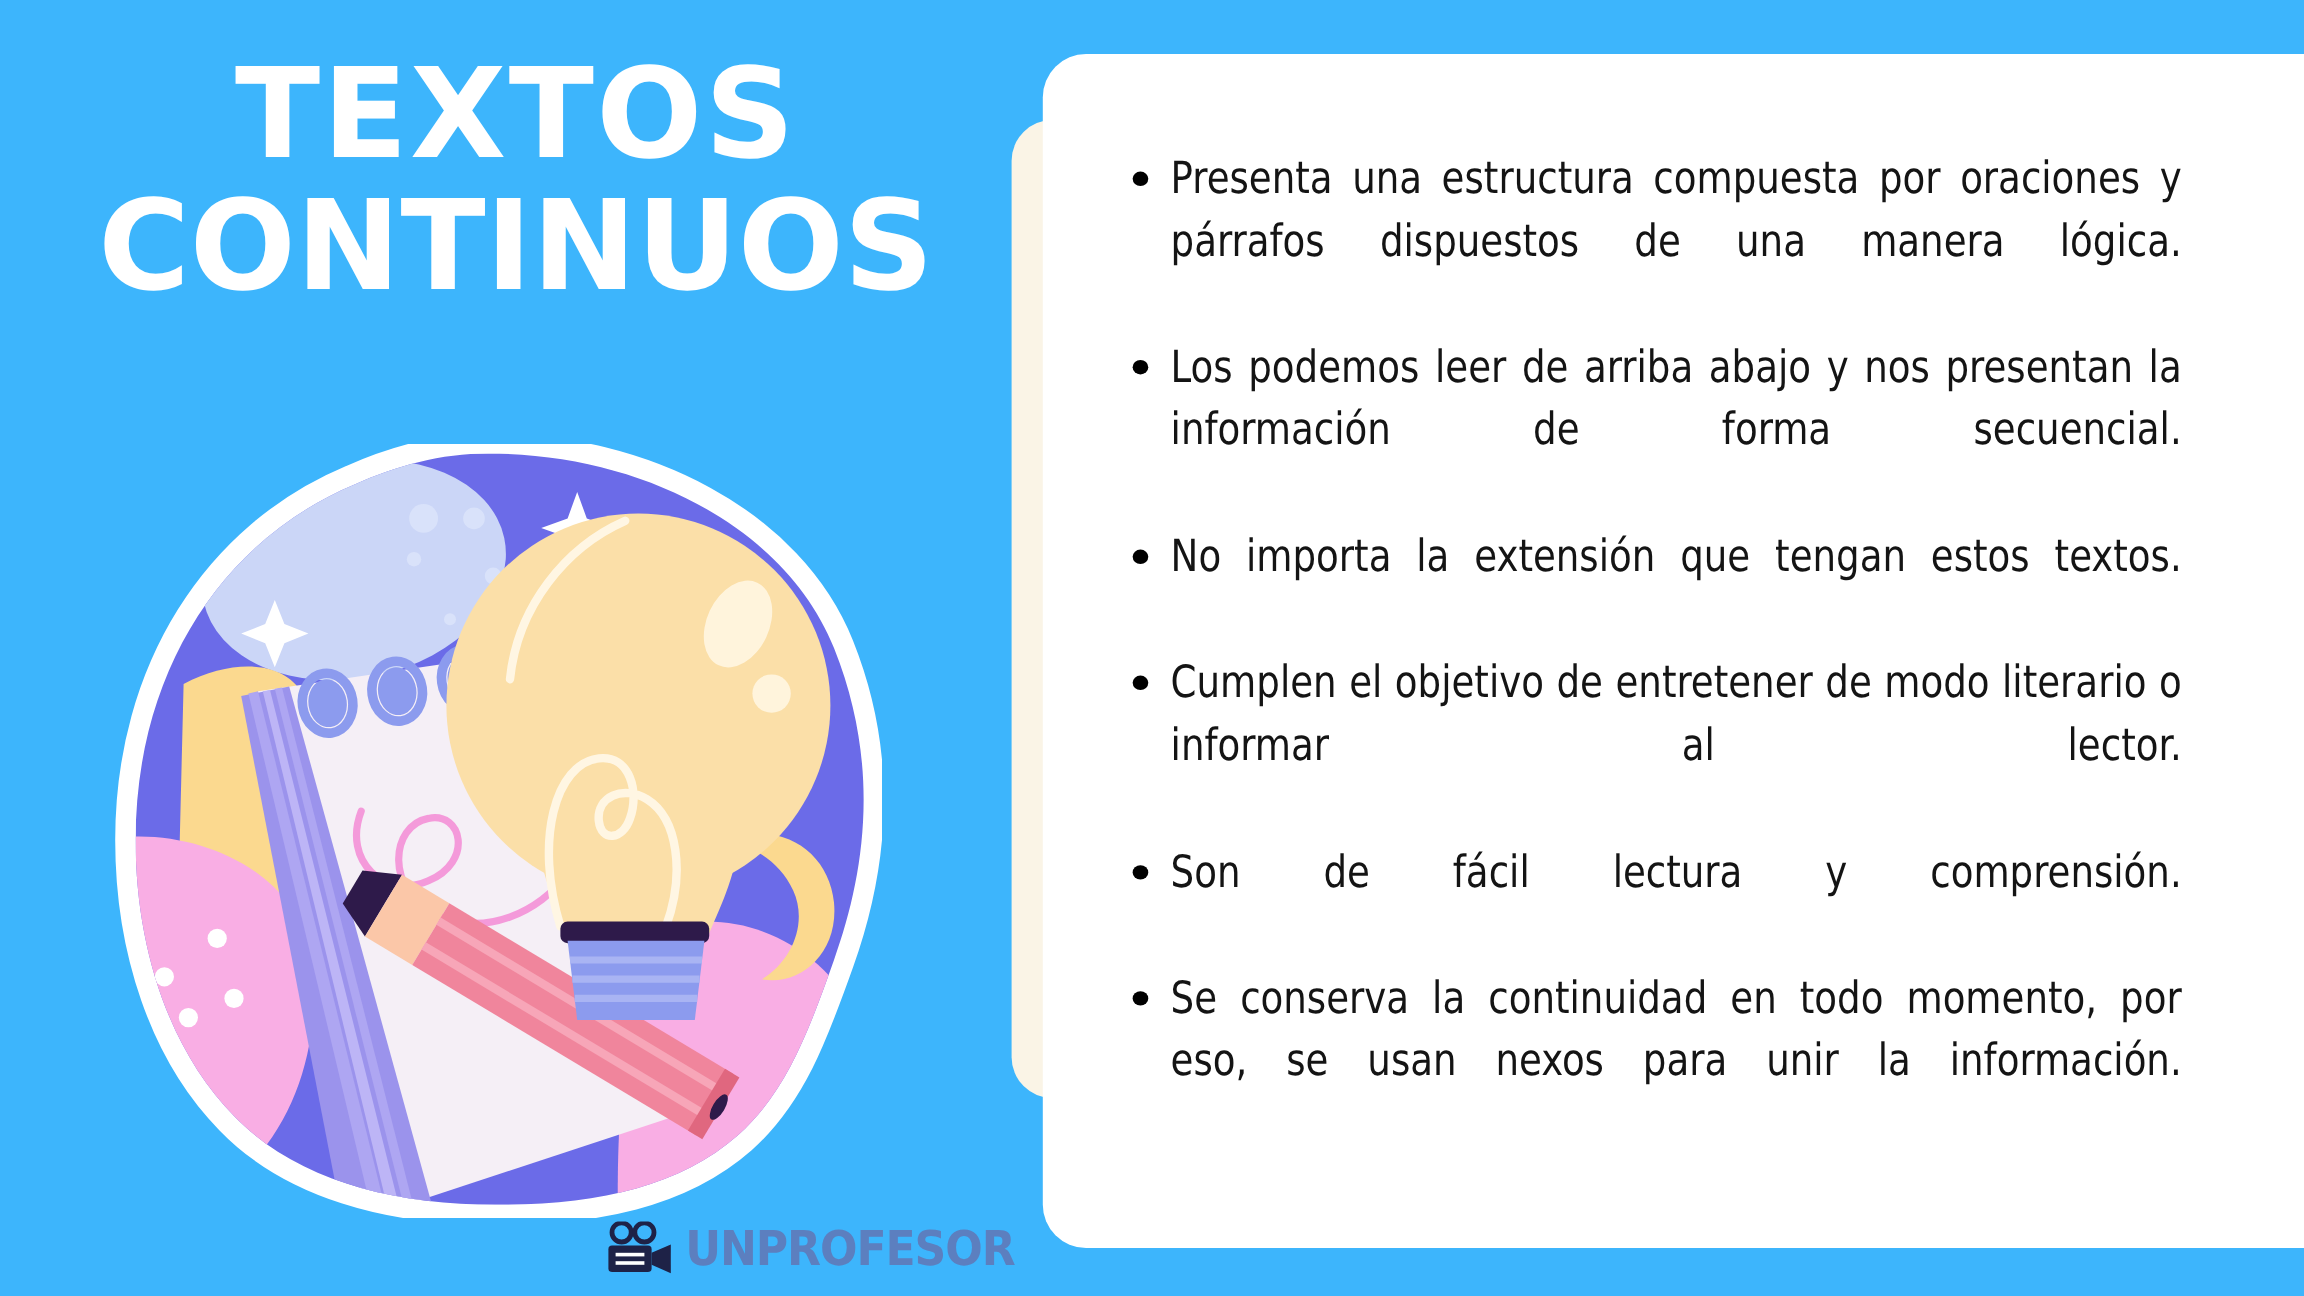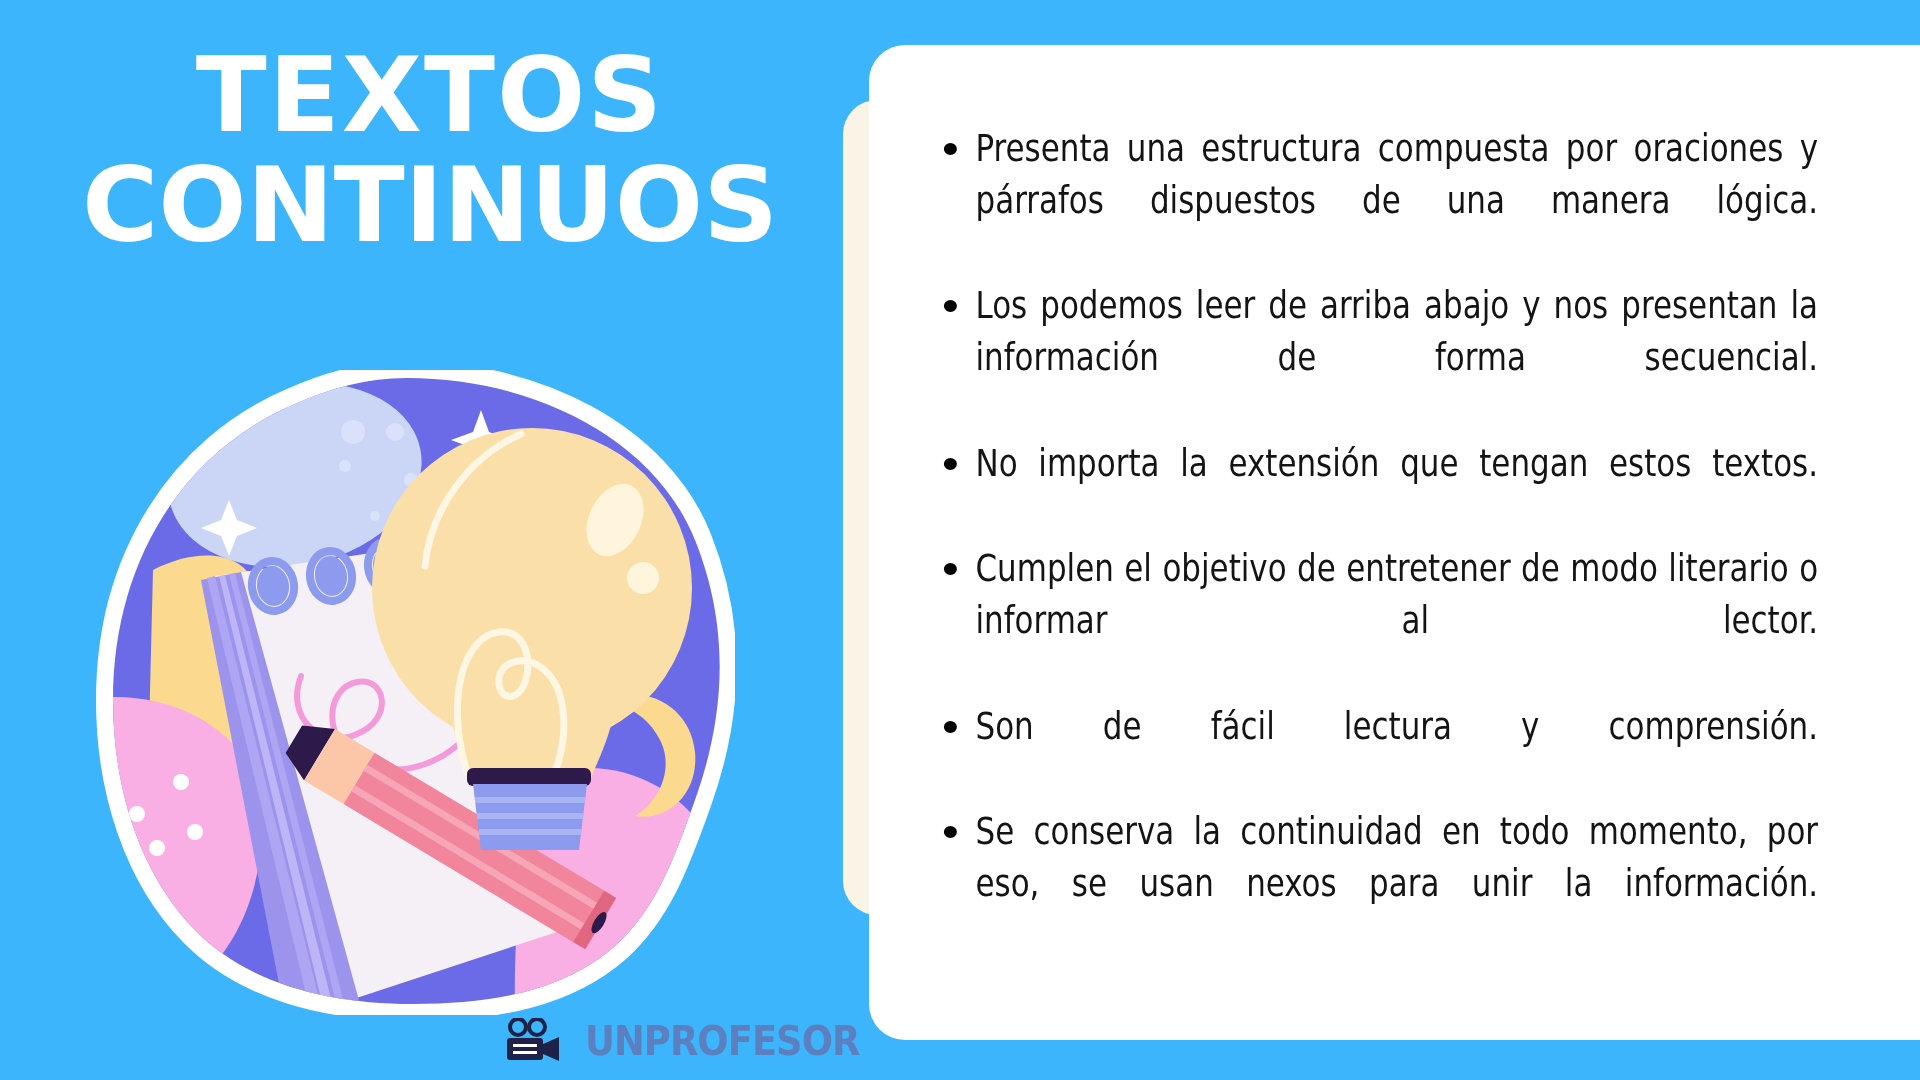--- a/index.html
+++ b/index.html
@@ -30,21 +30,21 @@
 
   
   #illustration{
     position:absolute; left:95px; top:370px; width:640px; height:645px;
   }
   .ill-svg{ display:block; width:100%; height:100%; }
 
   
   #brand-logo{
     position:absolute; left:505px; top:1018px;
-    display:flex; align-items:center; gap:24px;
+    display:flex; align-items:center; gap:10px;
   }
   #brand-logo .logo-word{
     font-family:"DejaVu Sans", sans-serif;
     font-weight:700;
     font-size:40px;
     letter-spacing:-1px;
     color:#5C7FBF;
     line-height:1;
     transform:scaleX(0.92);
     transform-origin:left center;

